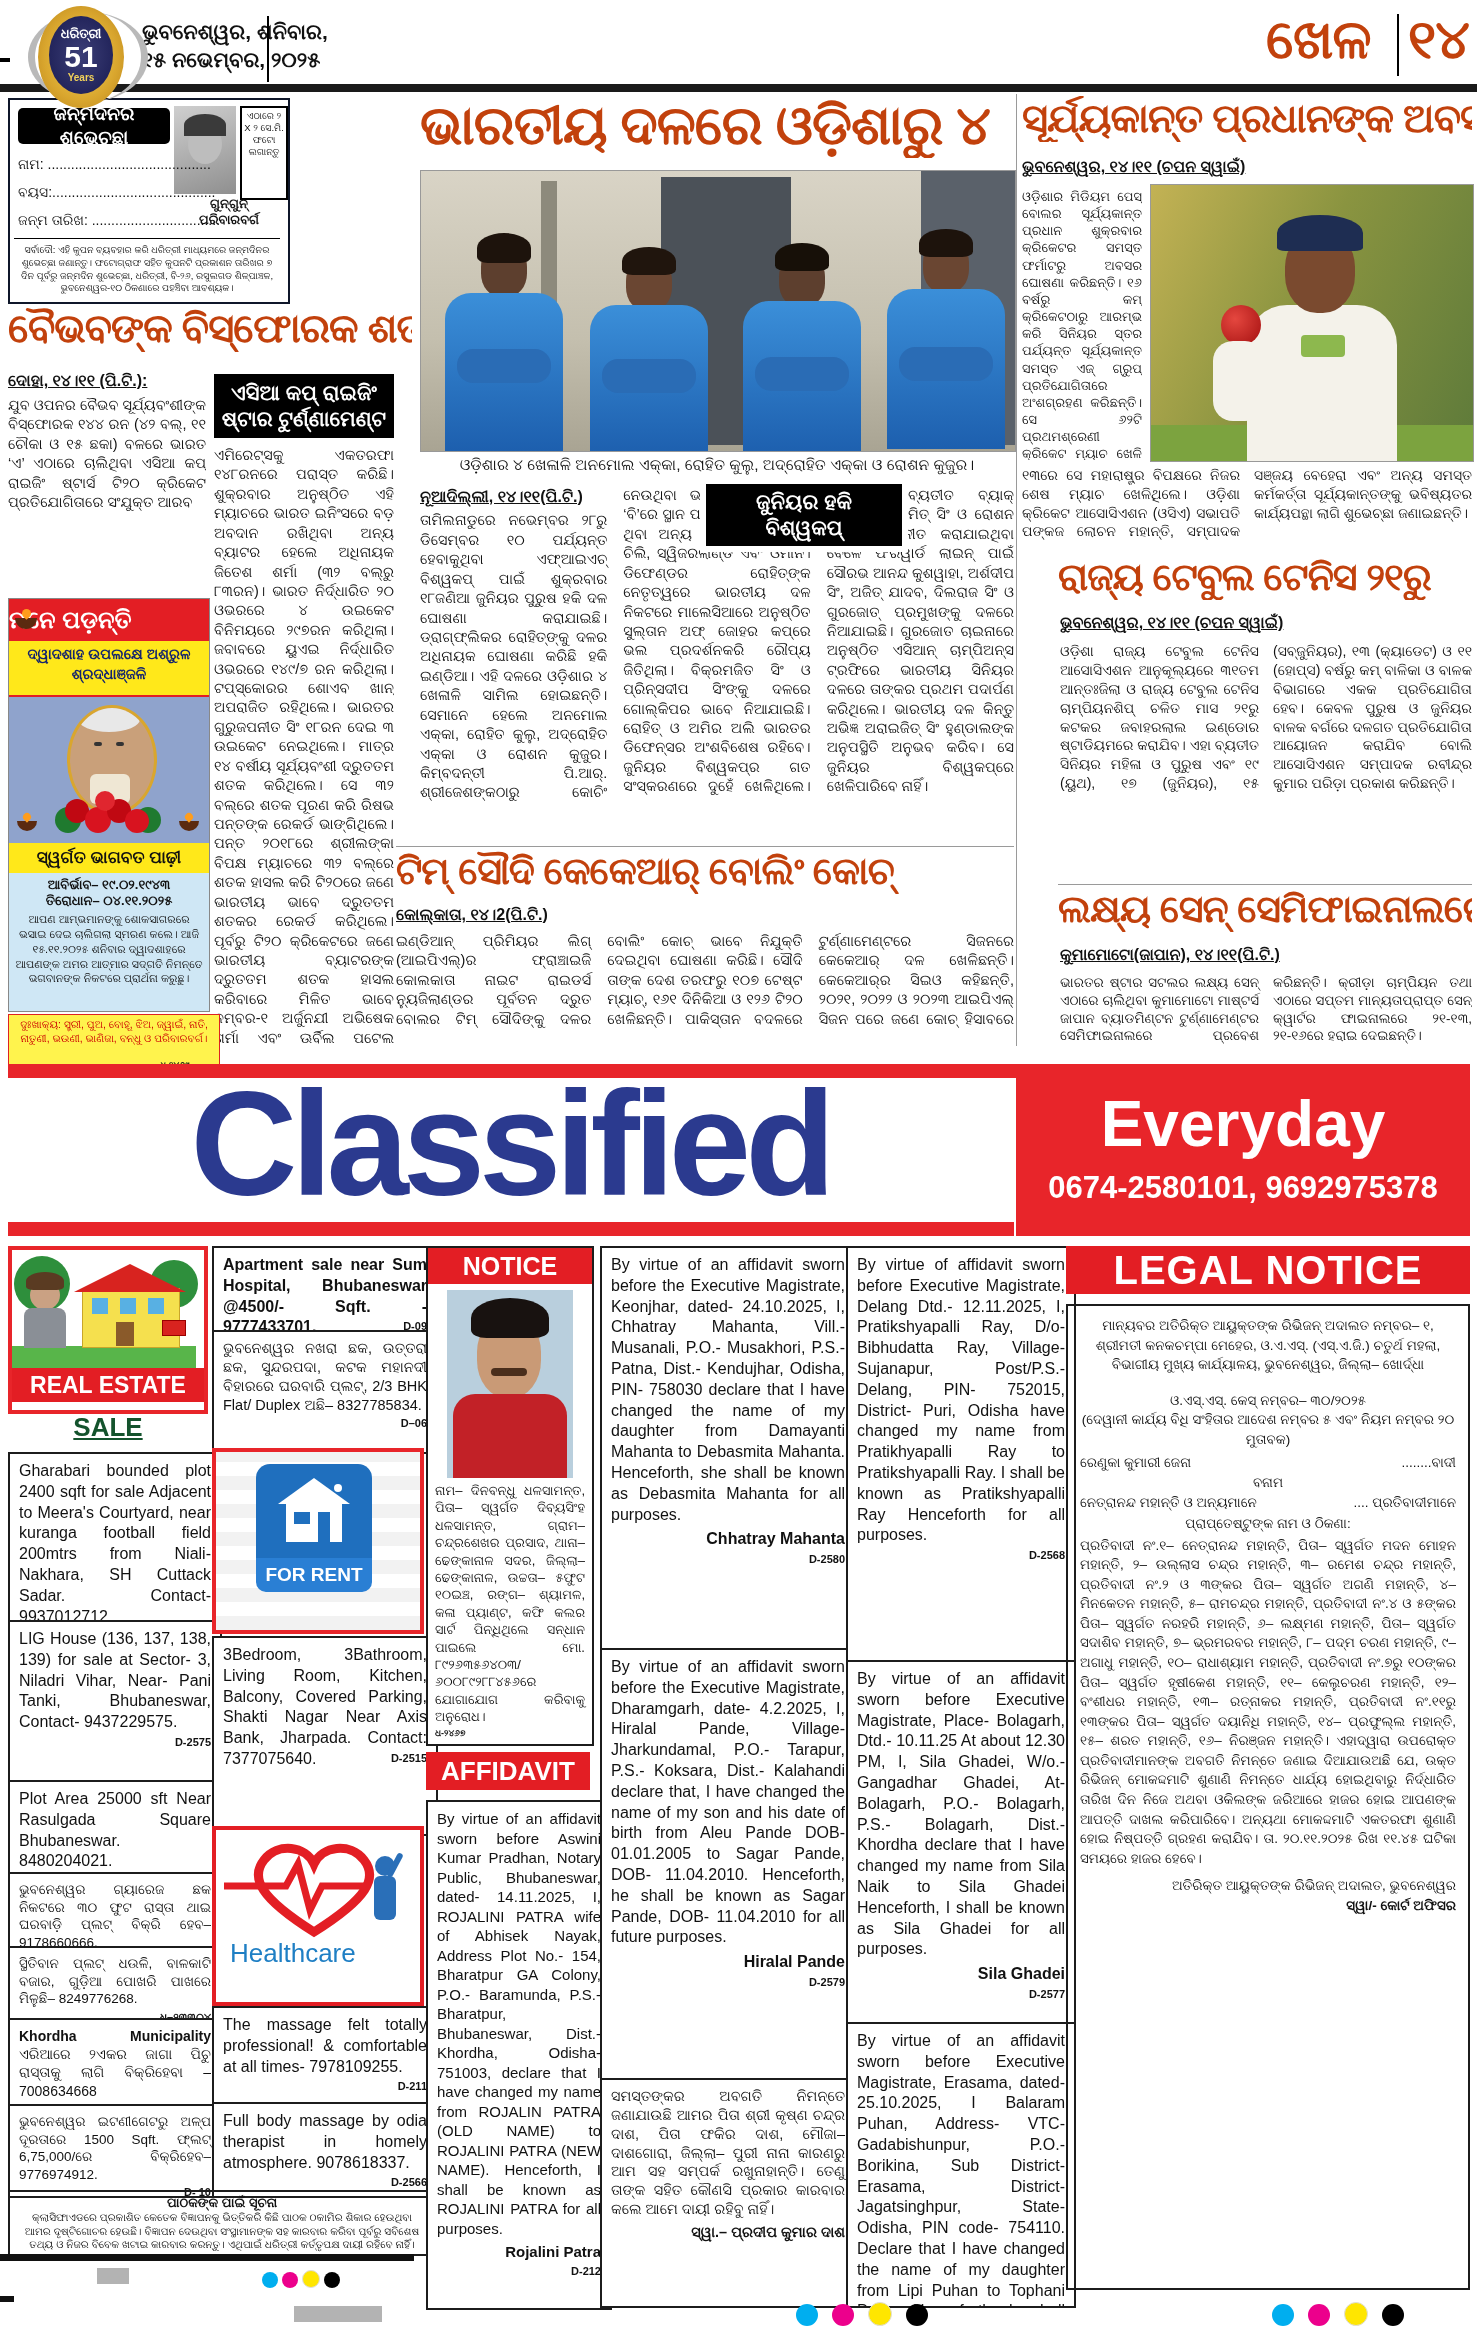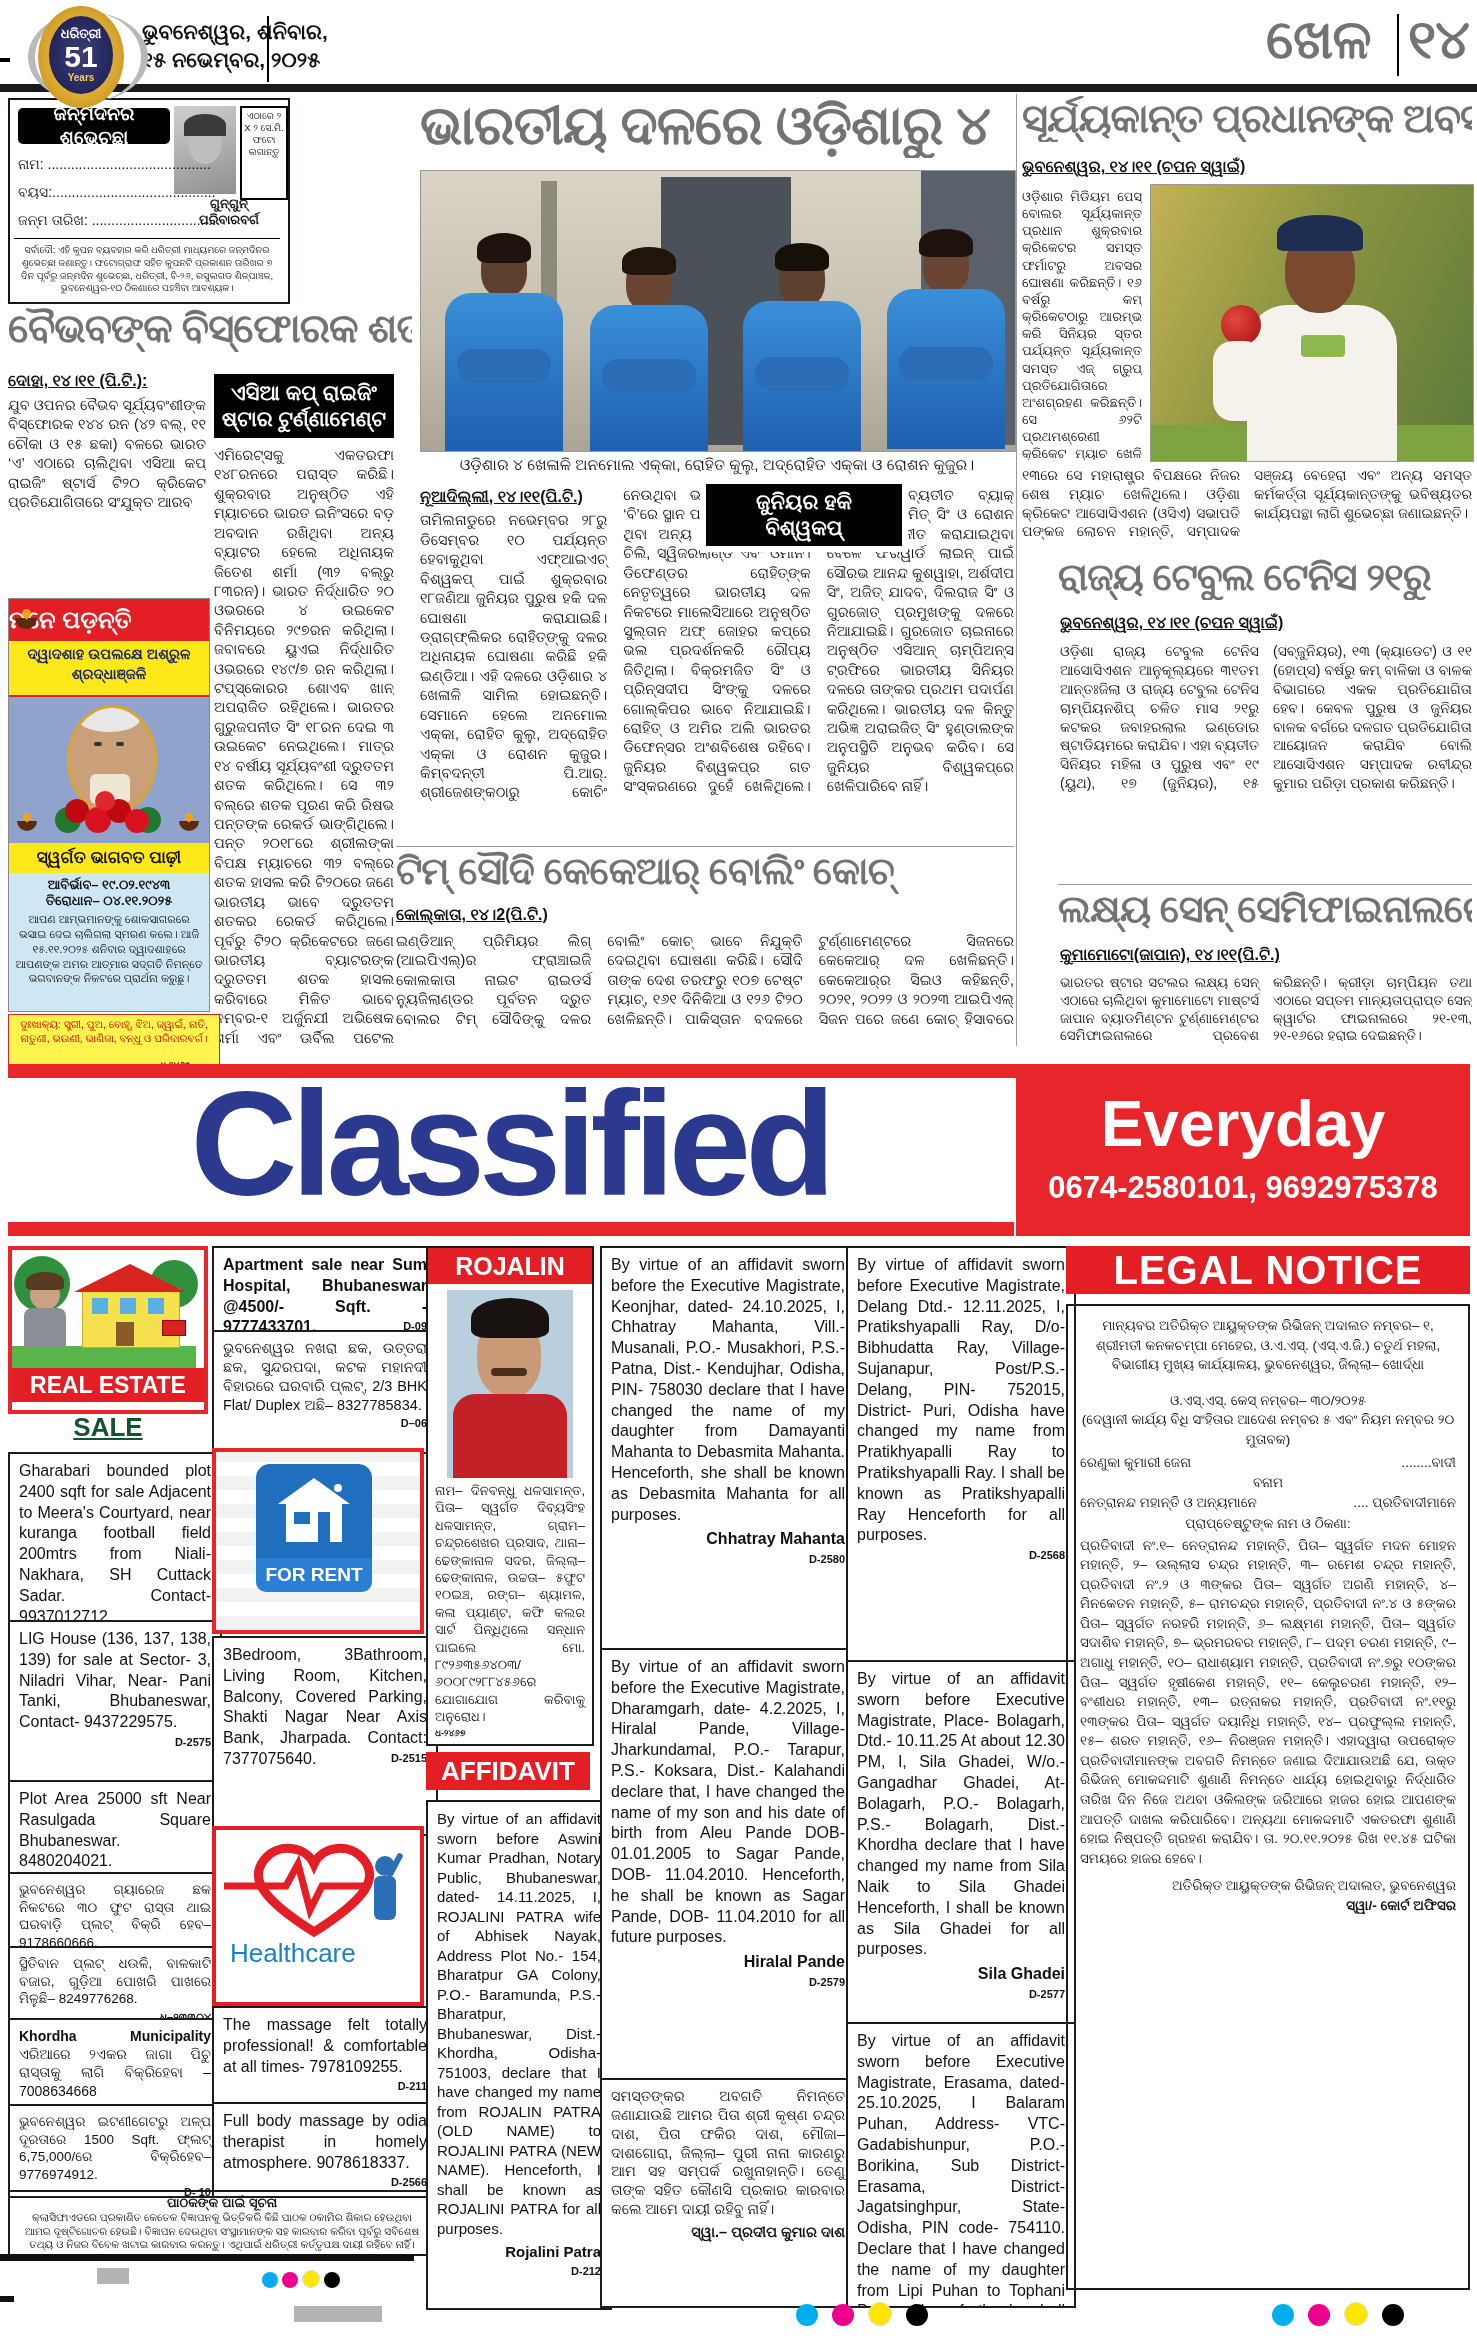--- a/index.html
+++ b/index.html
@@ -1,20 +1,20 @@
 <!DOCTYPE html>
 <html><head>
 <meta charset="utf-8">
 <style>
   html,body{margin:0;padding:0;background:#e9e9e9}
   .page{position:relative;width:1477px;height:2339px;background:#fff;margin:0 auto;
         font-family:"Liberation Sans","DejaVu Sans",sans-serif;color:#111;overflow:hidden}
   .abs{position:absolute}
   .nowrap{white-space:nowrap;overflow:hidden}
-  .hl{font-weight:bold;color:#737373;letter-spacing:-1px}
+  .hl{font-weight:bold;color:#c2410c;letter-spacing:-1px}
   .dateline{font-weight:bold;font-size:16px;text-decoration:underline}
   .body-txt{font-size:14.5px;line-height:1.34;text-align:justify;overflow:hidden}
   .blackbox{background:#000;color:#fff;font-weight:bold;text-align:center;
             display:flex;flex-direction:column;justify-content:center;line-height:1.25}
   .vrule{position:absolute;width:1px;background:#9a9a9a}
   .hrule{position:absolute;height:1px;background:#9a9a9a}
   .adbox{position:absolute;border:2px solid #1c1c1c;background:#fff;padding:7px 9px;
          font-size:16px;line-height:1.3;text-align:justify;overflow:hidden}
   .odia-ad{font-size:15.5px}
   .ad-id{text-align:right;font-size:11px;font-weight:bold;margin-top:2px}
@@ -297,21 +297,21 @@
     <span>Full body massage by odia therapist in homely atmosphere. 9078618337.</span>
     <div class="ad-id">D-2566</div>
   </div>
 
   <div class="abs" style="left:8px;top:2190px;width:408px;height:56px;border:2px solid #1c1c1c;padding:3px 8px;overflow:hidden">
     <div class="center" style="font-size:13px;font-weight:bold">ପାଠକଙ୍କ ପାଇଁ ସୂଚନା</div>
     <div class="center" style="font-size:10.5px;line-height:1.3">କ୍ଲାସିଫାଏଡରେ ପ୍ରକାଶିତ କେତେକ ବିଜ୍ଞାପନକୁ ଭିତ୍ତିକରି କିଛି ପାଠକ ଠକାମିର ଶିକାର ହେଉଥିବା ଆମର ଦୃଷ୍ଟିଗୋଚର ହେଉଛି। ବିଜ୍ଞାପନ ଦେଉଥିବା ସଂସ୍ଥାମାନଙ୍କ ସହ କାରବାର କରିବା ପୂର୍ବରୁ ସବିଶେଷ ତଥ୍ୟ ଓ ନିଜର ବିବେକ ଖଟାଇ କାରବାର କରନ୍ତୁ। ଏଥିପାଇଁ ଧରିତ୍ରୀ କର୍ତ୍ତୃପକ୍ଷ ଦାୟୀ ରହିବେ ନାହିଁ।</div>
   </div>
 
   <div class="abs" style="left:426px;top:1246px;width:164px;height:496px;border:2px solid #1c1c1c;background:#fff;overflow:hidden">
-    <div class="redhead" style="height:36px;font-size:25px;line-height:36px">ROJALIN</div>
+    <div class="redhead" style="height:36px;font-size:25px;line-height:36px">NOTICE</div>
     <div style="margin:6px auto 4px;width:126px;height:188px;background:#b9cfdd;position:relative;overflow:hidden">
       <div class="abs" style="left:30px;top:26px;width:64px;height:82px;background:#c99a76;border-radius:44% 44% 46% 46%"></div>
       <div class="abs" style="left:24px;top:8px;width:78px;height:40px;background:#181210;border-radius:50% 50% 20% 20%"></div>
       <div class="abs" style="left:44px;top:78px;width:36px;height:8px;background:#4a2e1c;border-radius:4px"></div>
       <div class="abs" style="left:6px;top:104px;width:114px;height:84px;background:#c22127;border-radius:22px 22px 0 0"></div>
     </div>
     <div class="body-txt" style="font-size:13px;padding:0 7px">ନାମ– ଦିନବନ୍ଧୁ ଧଳସାମନ୍ତ, ପିତା– ସ୍ୱର୍ଗତ ଦିବ୍ୟସିଂହ ଧଳସାମନ୍ତ, ଗ୍ରାମ– ଚନ୍ଦ୍ରଶେଖର ପ୍ରସାଦ, ଥାନା– ଢେଙ୍କାନାଳ ସଦର, ଜିଲ୍ଲା– ଢେଙ୍କାନାଳ, ଉଚ୍ଚତା– ୫ଫୁଟ ୧୦ଇଞ୍ଚ, ରଙ୍ଗ– ଶ୍ୟାମଳ, କଳା ପ୍ୟାଣ୍ଟ, କଫି କଲର ସାର୍ଟ ପିନ୍ଧିଥିଲେ ସନ୍ଧାନ ପାଇଲେ ମୋ. ୮୯୨୬୩୫୬୪୦୩/ ୬୦୦୮୯୨୮୮୪୫୬ରେ ଯୋଗାଯୋଗ କରିବାକୁ ଅନୁରୋଧ।</div>
     <div style="font-size:9px;font-weight:bold;padding:2px 7px">ଧ-୨୪୬୭</div>
   </div>
 

